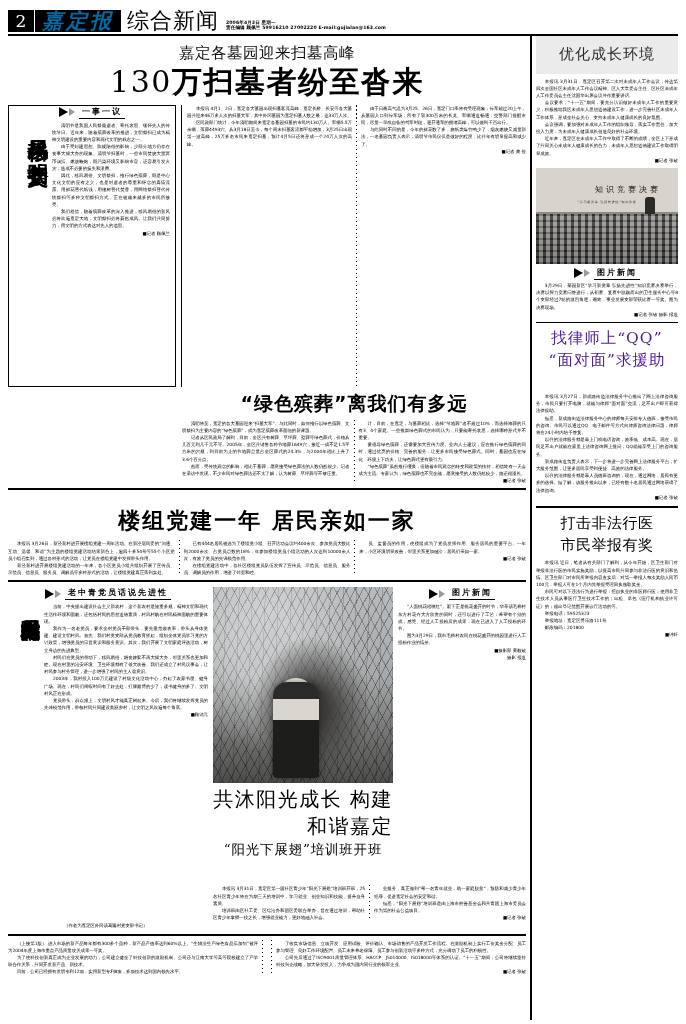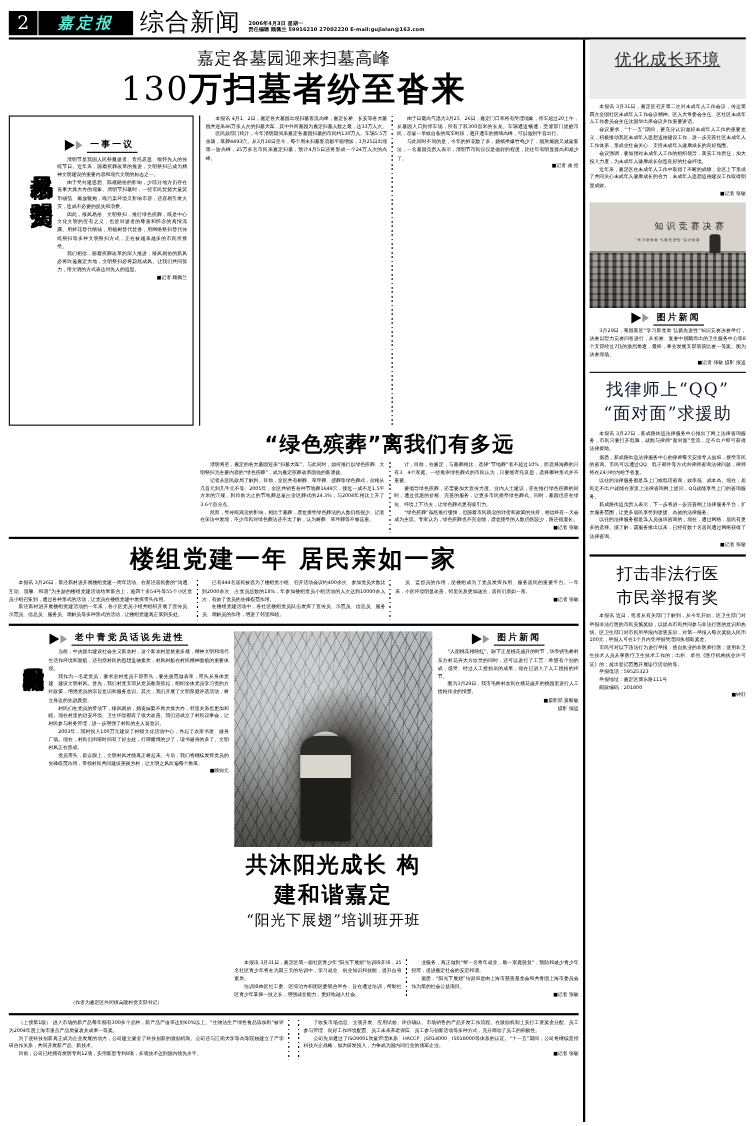--- a/index.html
+++ b/index.html
@@ -14,23 +14,23 @@
   .page { position:relative; width:686px; height:1024px; padding:6px 8px 4px 8px; }
 
   
   .masthead { display:flex; align-items:flex-end; height:26px; }
   .pagenum {
     width:26px; height:22px; background:#000; color:#fff;
     font-size:17px; line-height:22px; text-align:center;
     font-family:"DejaVu Serif","Liberation Serif",serif;
   }
   .paper-name {
-    height:22px; min-width:86px; background:#000; color:#5eead4;
+    height:22px; min-width:86px; background:#000; color:#0369a1;
     margin-left:1px; padding:0 6px;
-    font-size:14px; line-height:22px; letter-spacing:3px;
+    font-size:21px; line-height:22px; letter-spacing:3px;
     font-family:"DejaVu Serif","Liberation Serif",serif;
     text-align:center; font-weight:bold; font-style:italic;
   }
   .section-name {
     margin-left:6px; font-size:22px; font-weight:normal; line-height:22px;
     font-family:"DejaVu Serif","Liberation Serif",serif; letter-spacing:1px;
   }
   .masthead-meta { margin-left:7px; line-height:1.25; padding-bottom:1px; }
   .masthead-meta div { font-size:4.6px; letter-spacing:.1px; white-space:nowrap; font-weight:bold; }
   .rule-thick { border-top:2.4px solid #000; margin-top:2px; }
@@ -57,21 +57,21 @@
   }
   .hl-main {
     text-align:center; font-size:30px; font-weight:bold; letter-spacing:1.5px;
     margin-top:1px; line-height:1.12;
     font-family:"DejaVu Sans","Liberation Sans",sans-serif;
   }
   .hl-main .num { font-weight:normal; font-family:"DejaVu Serif","Liberation Serif",serif; }
 
   
   .row1 { display:flex; margin-top:6px; height:282px; }
-  .col-opinion { width:168px; border:1.2px solid #000; padding:20px 5px; position:relative; }
+  .col-opinion { width:168px; border:1.2px solid #000; padding:0 5px; position:relative; }
   .col-sep { width:1px; background:#000; margin:0 5px; }
 
   .tag-bar { display:flex; align-items:center; justify-content:center; margin-bottom:3px; }
   .tri { width:0;height:0;border-left:9px solid #000;border-top:5.5px solid transparent;border-bottom:5.5px solid transparent; }
   .tri-sm { width:0;height:0;border-left:6px solid #9a9a9a;border-top:4px solid transparent;border-bottom:4px solid transparent; margin-left:1px;}
   .tag-txt {
     font-size:8px; font-weight:bold; letter-spacing:2px; margin-left:4px;
     border-bottom:1.4px solid #000; padding:0 3px 1px 3px; white-space:nowrap;
     font-family:"DejaVu Sans","Liberation Sans",sans-serif;
   }
@@ -90,21 +90,21 @@
   .hl2 {
     text-align:center; font-size:19px; font-weight:bold; letter-spacing:1px;
     margin:4px 0 3px 0; font-family:"DejaVu Sans","Liberation Sans",sans-serif;
   }
   .green-body { display:flex; }
   .rule-med { border-top:2px solid #000; margin:4px 0 0 0; }
 
   
   .hl3 {
     text-align:center; font-size:22px; font-weight:bold; letter-spacing:2px;
-    margin:3px 0 4px 0; font-family:"DejaVu Sans","Liberation Sans",sans-serif;
+    margin:16px 0 4px 0; font-family:"DejaVu Sans","Liberation Sans",sans-serif;
   }
 
   
   .row3 { display:flex; margin-top:5px; }
   .party-box { width:200px; position:relative; }
   .vert-title2 {
     float:left; width:32px; margin:2px 4px 0 0;
     font-size:19.5px; font-weight:bold; line-height:1.04;
     writing-mode:vertical-rl; text-orientation:upright; height:278px;
     font-family:"DejaVu Sans","Liberation Sans",sans-serif;
@@ -128,51 +128,50 @@
     box-shadow:0 0 6px rgba(0,0,0,.45);
   }
   .photo .hat {
     position:absolute; left:46%; top:46%; width:24px; height:13px;
     background:#e8e5de; border-radius:50% 50% 20% 20%; transform:translateX(-50%);
   }
   .pic-news-box { flex:1; }
 
   
   .hl4 {
-    text-align:center; font-size:20px; font-weight:bold; letter-spacing:1.5px;
+    text-align:right; font-size:20px; font-weight:normal; letter-spacing:1.5px;
     margin:3px 0 1px 0; font-family:"DejaVu Sans","Liberation Sans",sans-serif;
   }
   .hl4-sub {
     text-align:center; font-size:13.5px; letter-spacing:.8px; margin-bottom:3px;
     font-family:"DejaVu Serif","Liberation Serif",serif;
   }
 
   
   .row-bottom { display:flex; margin-top:4px; }
   .bcol { flex:1; }
   .bmid { width:166px; text-align:center; padding-top:10px; }
   .bmid div {
     font-size:15px; letter-spacing:2px; line-height:1.55;
     font-family:"DejaVu Serif","Liberation Serif",serif;
   }
 
   
   .side-hl {
-    background:#ebebeb; text-align:center; padding:7px 2px 24px 2px;
+    background:#ebebeb; text-align:center; padding:7px 2px 8px 2px;
     font-size:15px; line-height:1.5; letter-spacing:1px; color:#2a2a2a;
     font-family:"DejaVu Serif","Liberation Serif",serif;
-    text-decoration:underline;
   }
   .side-hl2 {
     text-align:center; font-size:15px; line-height:1.45; letter-spacing:.5px;
     margin:5px 0 3px 0; font-family:"DejaVu Serif","Liberation Serif",serif;
   }
   .side-hl3 {
     text-align:center; font-size:15.5px; line-height:1.45; letter-spacing:1px;
-    color:#0f172a; margin:4px 0 3px 0;
+    color:#4c1d95; margin:4px 0 21px 0;
     font-family:"DejaVu Serif","Liberation Serif",serif;
   }
   .side-photo {
     width:100%; height:96px; margin-top:4px; position:relative; overflow:hidden;
     background:
       linear-gradient(180deg,#d8d4cd 0 46%, #8e8b86 46% 100%);
   }
   .side-photo .banner {
     position:absolute; left:12%; top:14%; width:76%; height:17px;
     color:#1a1a1a; font-size:8px; letter-spacing:3px; text-align:right;

